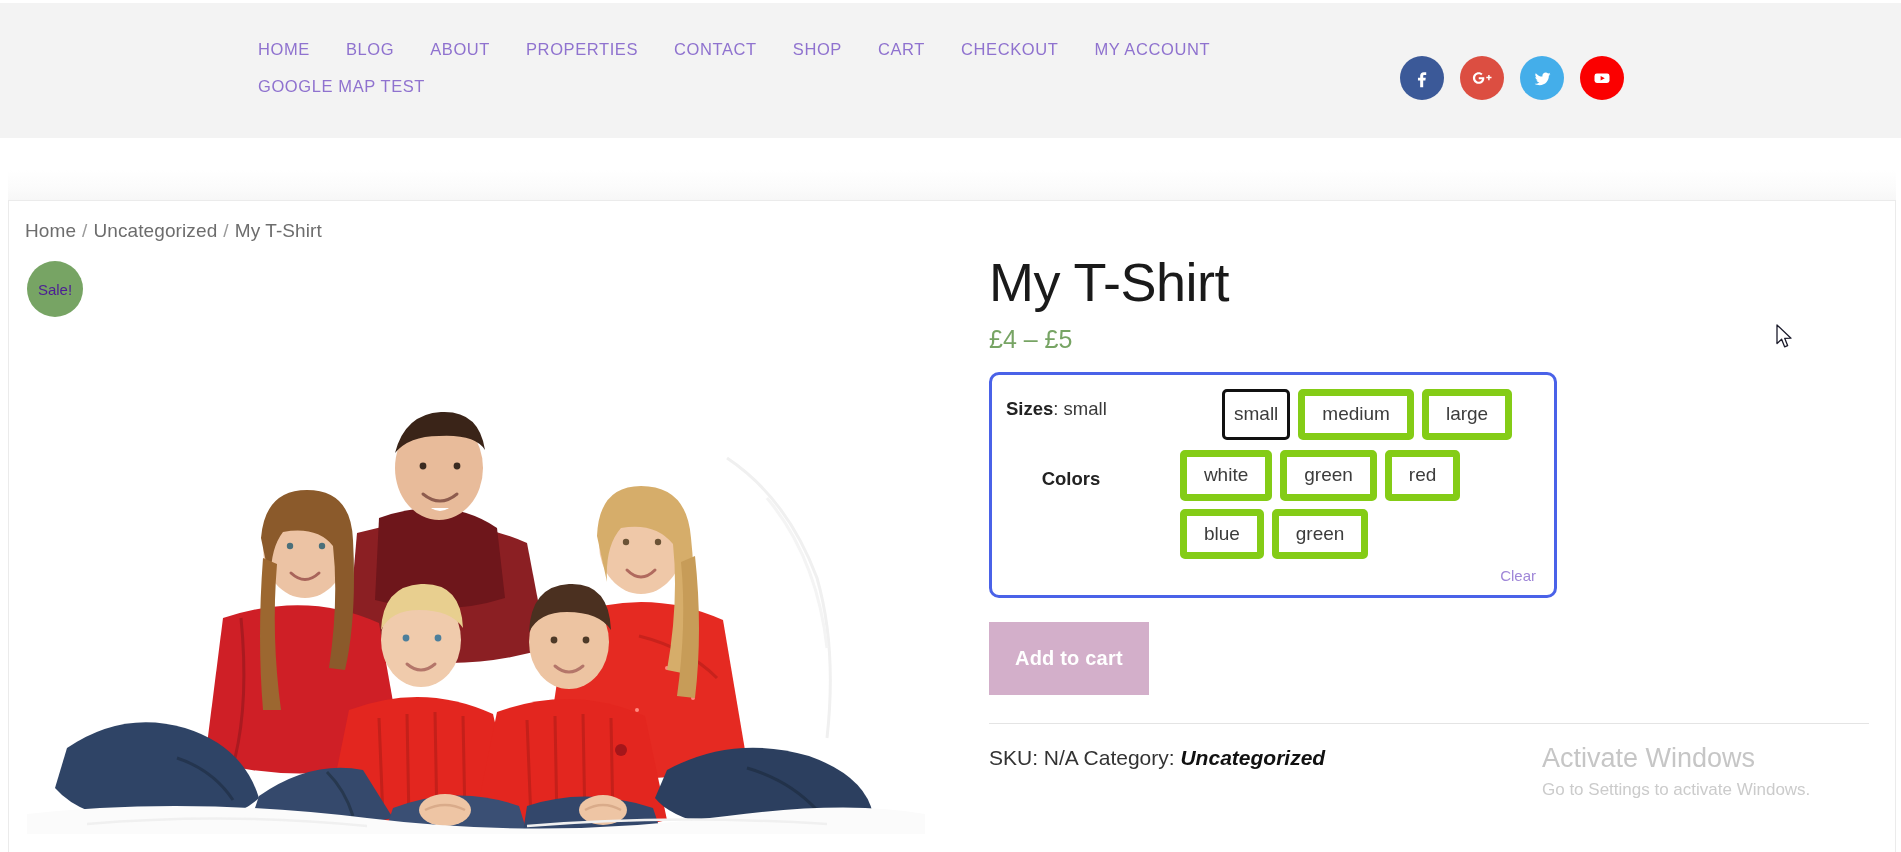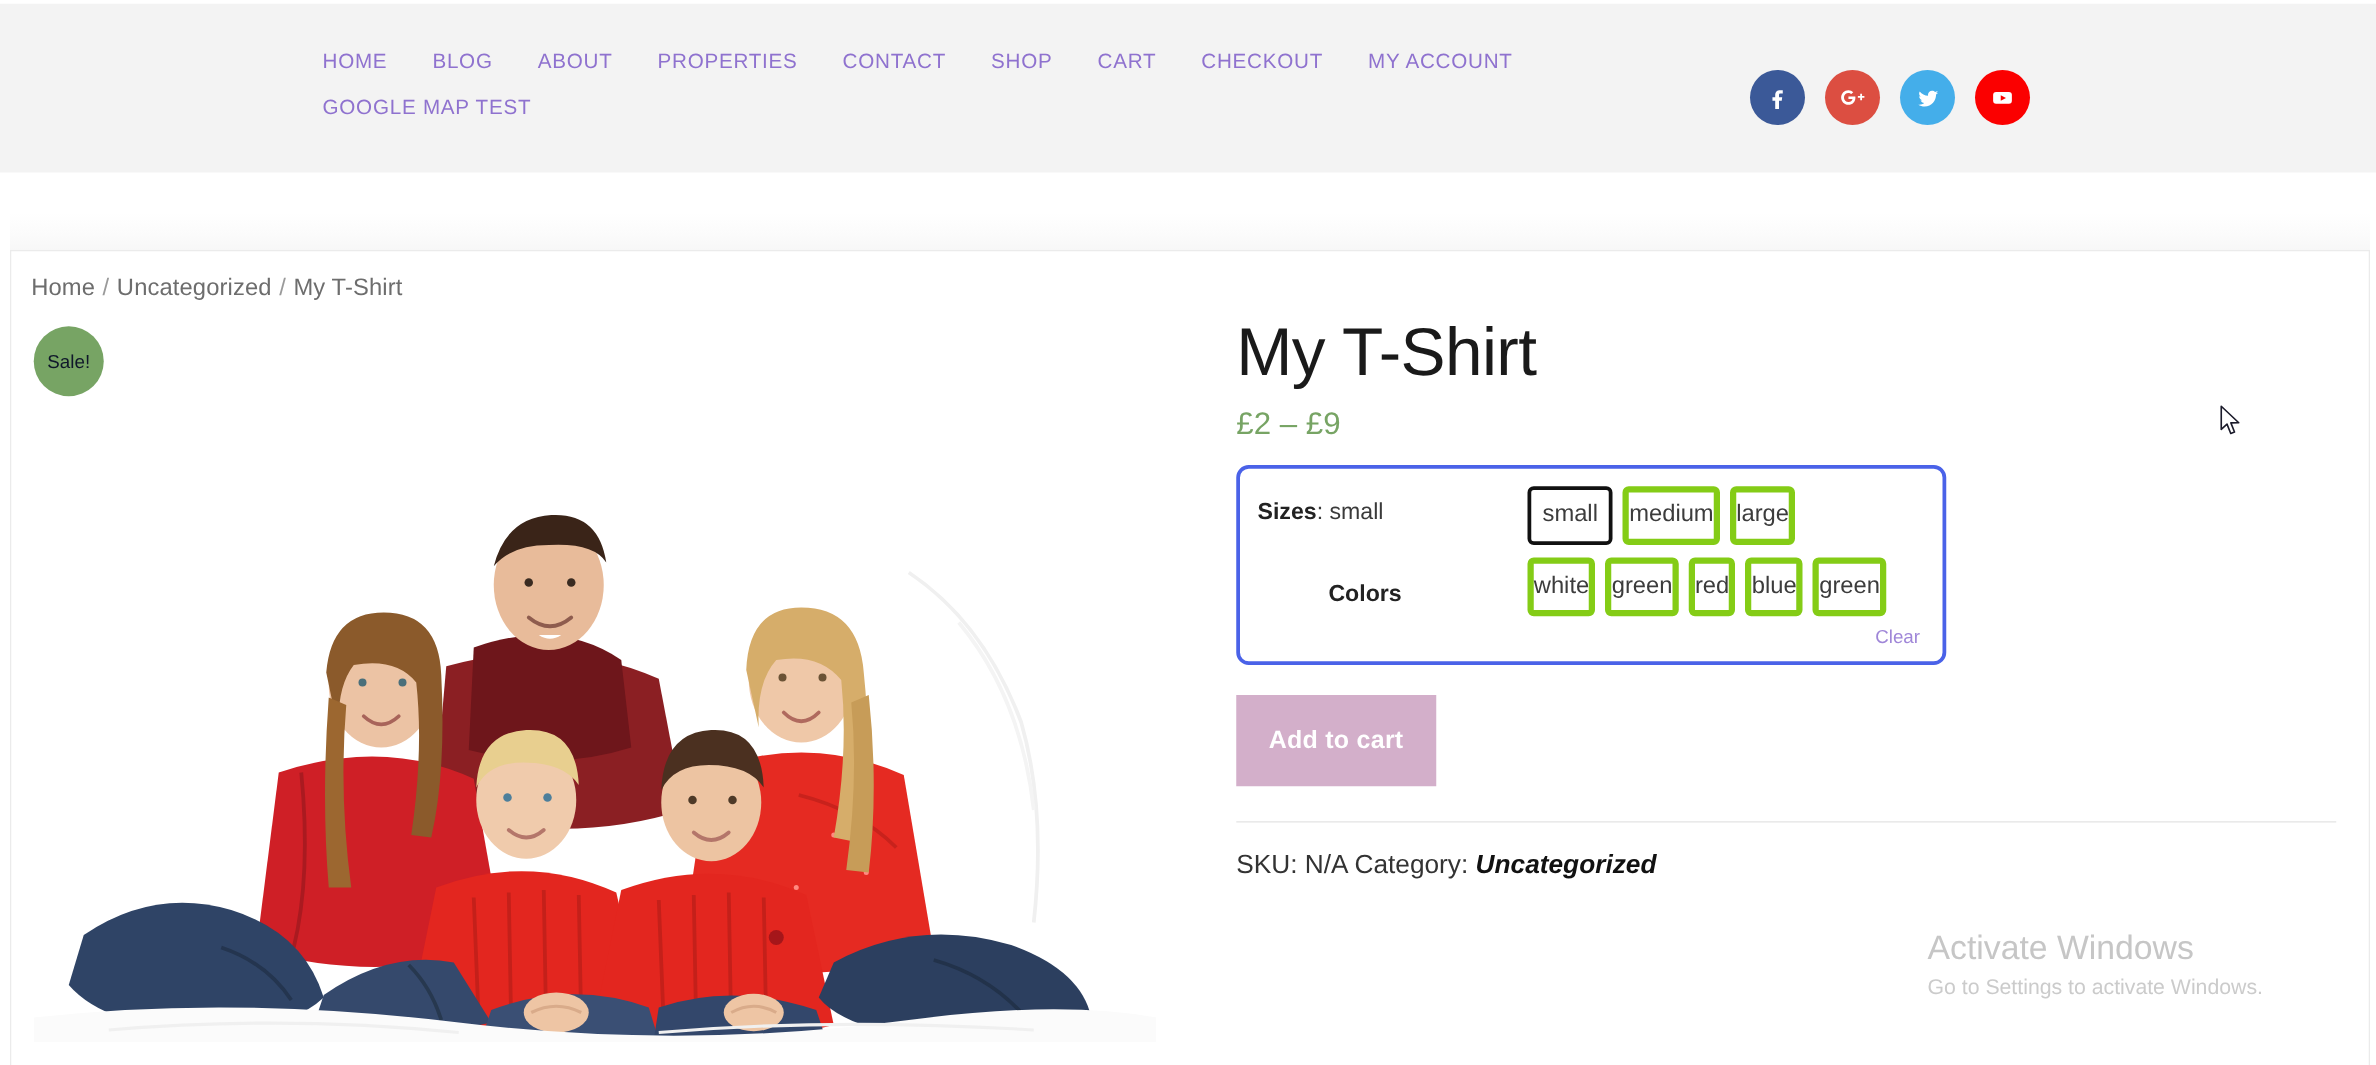--- a/index.html
+++ b/index.html
@@ -102,21 +102,21 @@
     position: absolute;
     left: 18px; top: 60px;
     width: 900px; height: 576px;
   }
   .sale-badge {
     position: absolute;
     left: 0px; top: 0px;
     width: 56px; height: 56px;
     border-radius: 50%;
     background: #77a464;
-    color: #0f172a;
+    color: #4c1d95;
     font-size: 15px;
     display: flex;
     align-items: center;
     justify-content: center;
     z-index: 5;
     font-family: "Liberation Sans", sans-serif;
   }
   .product-photo {
     position: absolute;
     left: 0px; top: 57px;
@@ -172,26 +172,26 @@
   }
   .var-label .lbl-strong { font-weight: 700; }
   .var-label .lbl-value { font-weight: 400; color: #3a3a3a; }
   .var-label.centered {
     text-align: center;
     font-weight: 700;
     padding-top: 18px;
   }
   .swatch-group { display: flex; flex-wrap: wrap; gap: 8px; margin-left: 32px; }
   .swatch {
-    border: 5px solid #84cc16;
+    border: 7px solid #84cc16;
     border-radius: 5px;
     background: #ffffff;
     color: #3c3c3c;
     font-size: 19px;
-    padding: 7px 0;
+    padding: 7px 17px;
     cursor: pointer;
     font-family: "Liberation Sans", sans-serif;
     line-height: 1.2;
   }
   .swatch.selected {
     border: 3px solid #111111;
     padding: 5px 9px;
     font-weight: 400;
   }
   .clear-row {
@@ -417,21 +417,21 @@
 
           <path d="M0 496 Q160 478 340 500 Q520 522 700 498 Q820 482 898 496 L898 516 L0 516 Z" fill="#fbfbfb"></path>
           <path d="M60 506 Q200 494 340 508" stroke="#f0f0f0" stroke-width="2.5" fill="none"></path>
           <path d="M500 508 Q640 496 800 506" stroke="#f0f0f0" stroke-width="2.5" fill="none"></path>
         </svg>
       </div>
     </div>
 
     <section class="summary">
       <h1 class="product-title">My T-Shirt</h1>
-      <div class="price">£2 – £9</div>
+      <div class="price">£4 – £5</div>
 
       <form class="variations-box">
 
         <div class="var-row">
           <div class="var-label">
             <span class="lbl-strong">Sizes</span><span class="lbl-value">: small</span>
           </div>
           <div class="swatch-group">
             <button type="button" class="swatch selected">small</button>
             <button type="button" class="swatch">medium</button>

